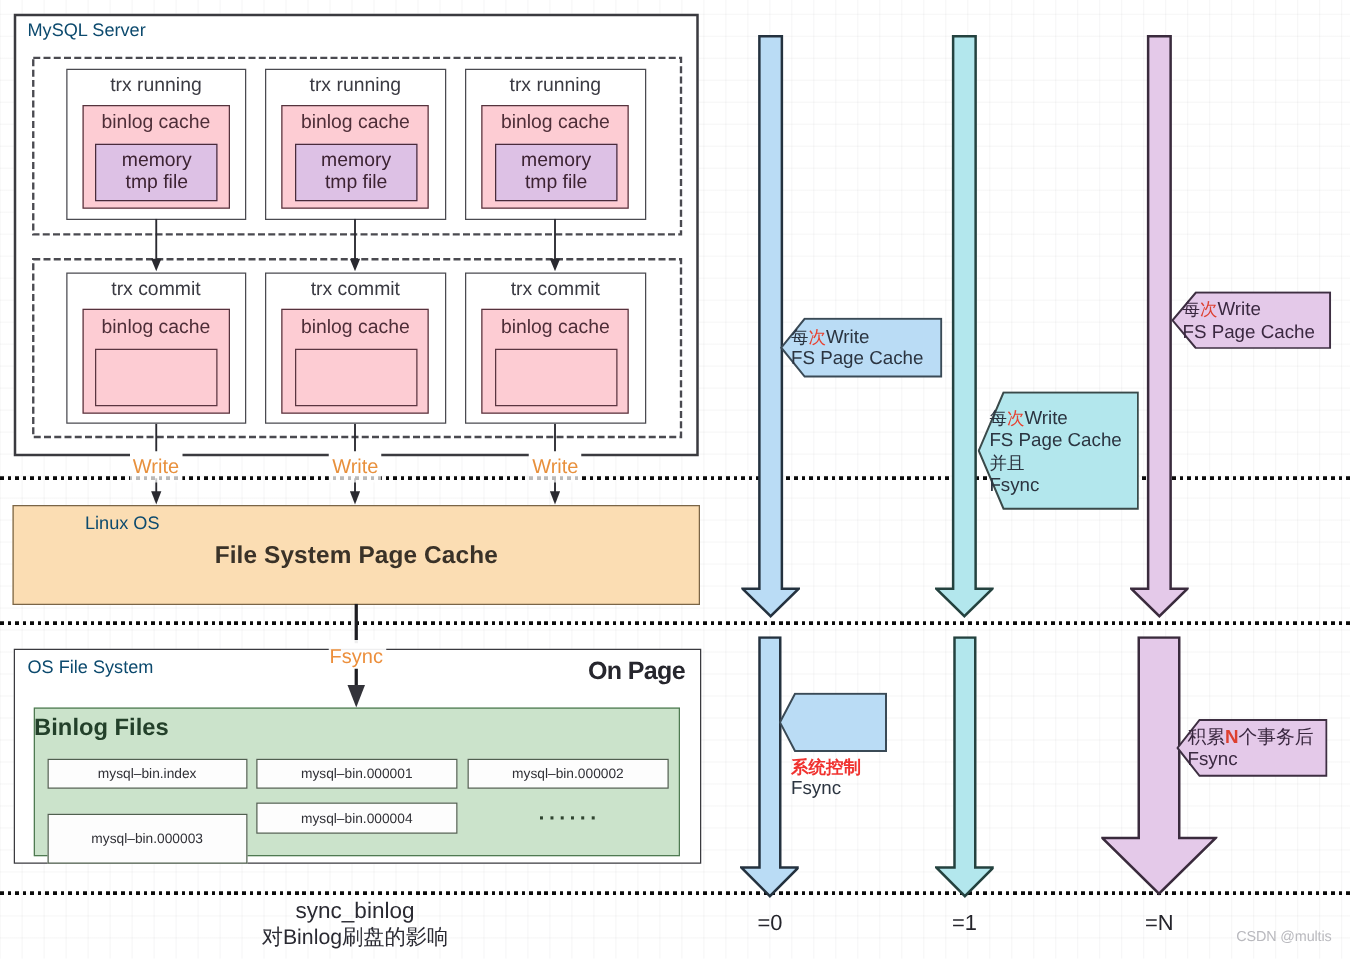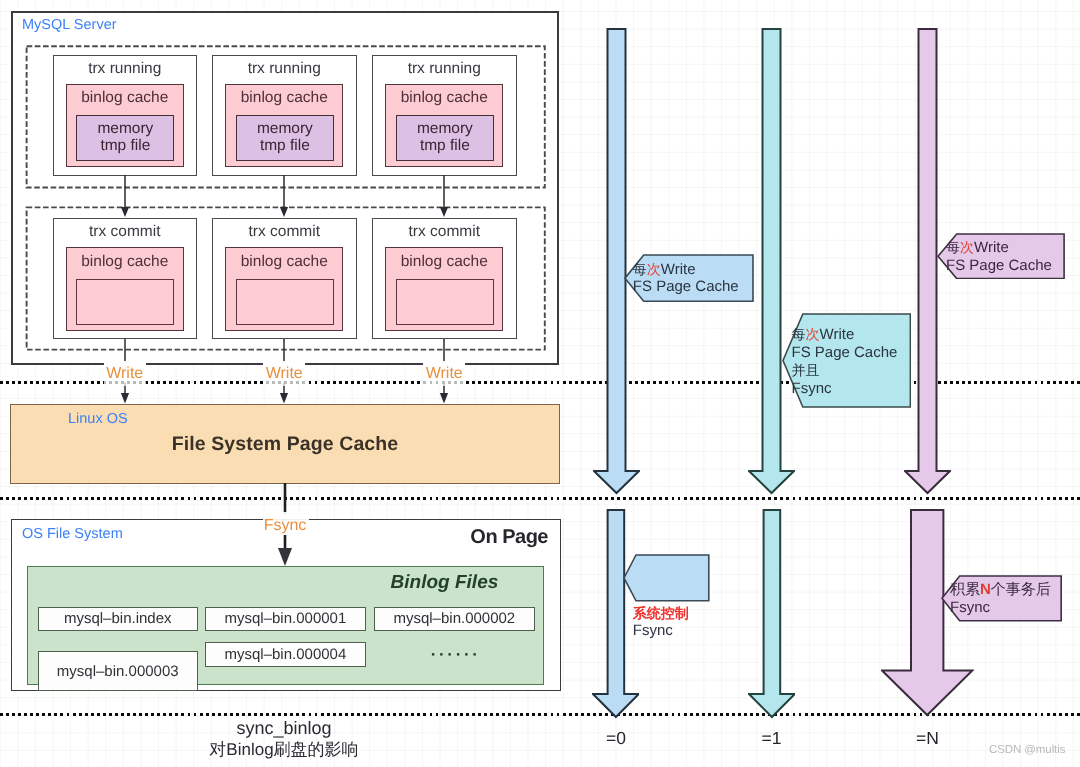--- a/index.html
+++ b/index.html
@@ -23,31 +23,31 @@
   .abs{position:absolute;box-sizing:border-box;}
 
   
   .outerbox{border:2px solid #3a3a3f;background:#fff;}
   .trxbox{border:1.6px solid #4a4a50;background:#fff;}
   .binlogcache{border:1.6px solid #55333d;background:#fdccd3;}
   .memtmp{border:1.6px solid #4a2b3a;background:#ddc1e5;}
   .cacheinner{border:1.6px solid #5b3440;background:#fdccd3;}
 
   .lbl{position:absolute;white-space:nowrap;}
-  .corner-lbl{font-size:14.5px;color:#3b82f6;}
+  .corner-lbl{font-size:14.5px;color:#0c4a6e;}
   .big-lbl{font-size:20px;font-weight:bold;color:#26262d;letter-spacing:-0.5px;}
   .trx-title{font-size:15.5px;color:#3a3a42;text-align:center;width:100%;}
   .cache-title{font-size:15.5px;color:#4e2e38;text-align:center;width:100%;}
   .mem-title{font-size:15.5px;color:#3d2333;text-align:center;width:100%;line-height:17.1px;}
 
   .fsbox{border:1.7px solid #7a6547;background:#fbddb3;}
   .fs-title{font-size:19.5px;font-weight:bold;color:#3a3228;letter-spacing:0.1px;}
   .greenbox{border:1.7px solid #4f7a52;background:#cbe3cb;}
   .green-title{font-size:19px;font-weight:bold;color:#23402a;}
-  .filebox{border:1.7px solid #50604f;background:#fdfdfd;font-size:15px;color:#303036;
+  .filebox{border:1.7px solid #50604f;background:#fdfdfd;font-size:11px;color:#303036;
            display:flex;align-items:center;justify-content:center;}
 
   .write-lbl{font-size:16px;color:#e8903c;}
   .fsync-lbl{font-size:16px;color:#ec8f3c;}
 
   .callout-txt{position:absolute;font-size:15px;line-height:17.8px;white-space:nowrap;color:#2b3440;}
   .callout-txt.purple{color:#3a2840;}
   .cjk{font-size:14px;}
   .red{color:#e8402f;}
   .redb{color:#f0322f;font-weight:bold;}
@@ -160,21 +160,21 @@
 
   <div class="abs fsbox" style="left:10px;top:404px;width:550px;height:80px;"></div>
   <div class="abs lbl corner-lbl" style="left:24px;top:411px;margin-left:44px;">Linux OS</div>
   <div class="abs lbl fs-title" style="left:0;top:433px;width:570px;text-align:center;">File System Page Cache</div>
 
   <div class="abs outerbox" style="left:11px;top:519px;width:550px;height:172px;border-width:1.6px;"></div>
   <div class="abs lbl corner-lbl" style="left:22px;top:526px;">OS File System</div>
   <div class="abs lbl big-lbl" style="left:348px;top:526.3px;width:200px;text-align:right;">On Page</div>
 
   <div class="abs greenbox" style="left:27.3px;top:566px;width:516.6px;height:119px;"></div>
-  <div class="abs lbl green-title" style="left:27.3px;top:571.5px;width:471px;text-align:right;font-style:italic;">Binlog Files</div>
+  <div class="abs lbl green-title" style="left:27.3px;top:571.5px;width:471px;text-align:left;">Binlog Files</div>
 
   <div id="binlog-file-boxes">
       <div class="abs filebox" style="left:37.7px;top:606.6px;width:160.1px;height:24.6px;">mysql–bin.index</div>
       <div class="abs filebox" style="left:205px;top:606.6px;width:160.8px;height:24.6px;">mysql–bin.000001</div>
       <div class="abs filebox" style="left:374px;top:606.6px;width:160.7px;height:24.6px;">mysql–bin.000002</div>
       <div class="abs filebox" style="left:37.7px;top:651px;width:160.1px;height:40px;">mysql–bin.000003</div>
       <div class="abs filebox" style="left:205px;top:642.3px;width:160.8px;height:24.8px;">mysql–bin.000004</div>
       <div class="abs lbl dots" style="left:374px;top:642.3px;width:160.7px;height:24.8px;">······</div>
     </div>
 

